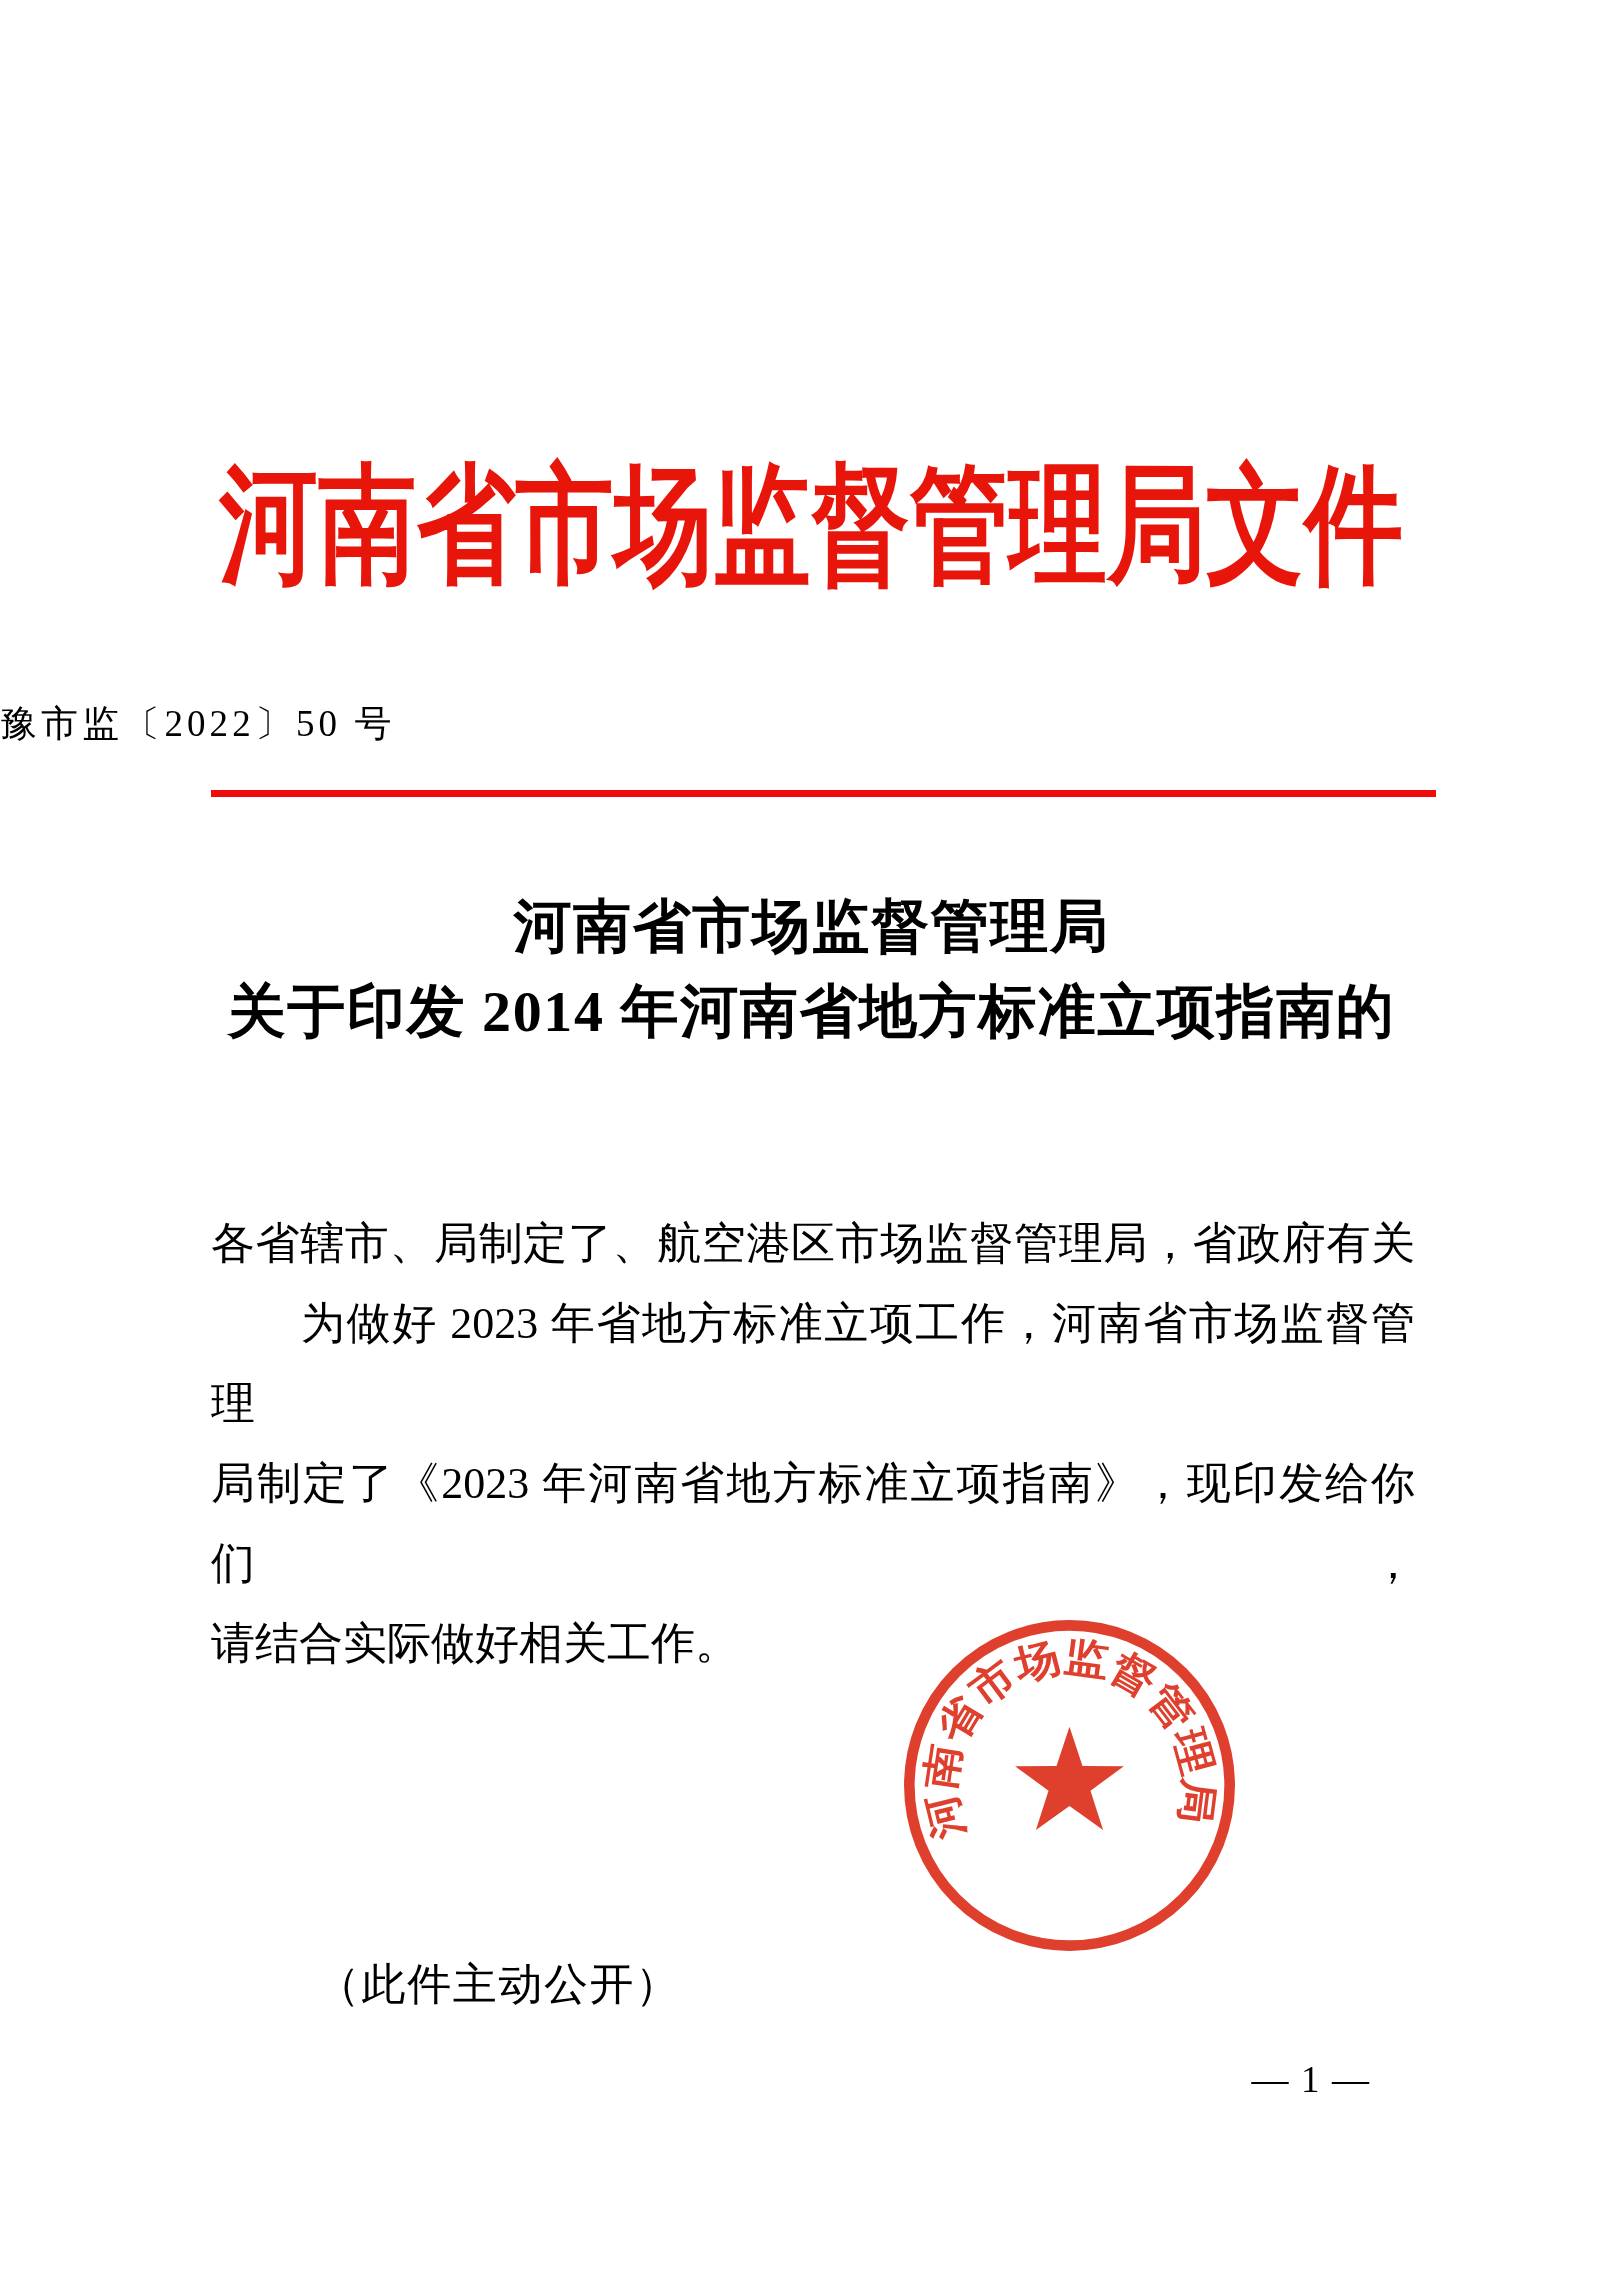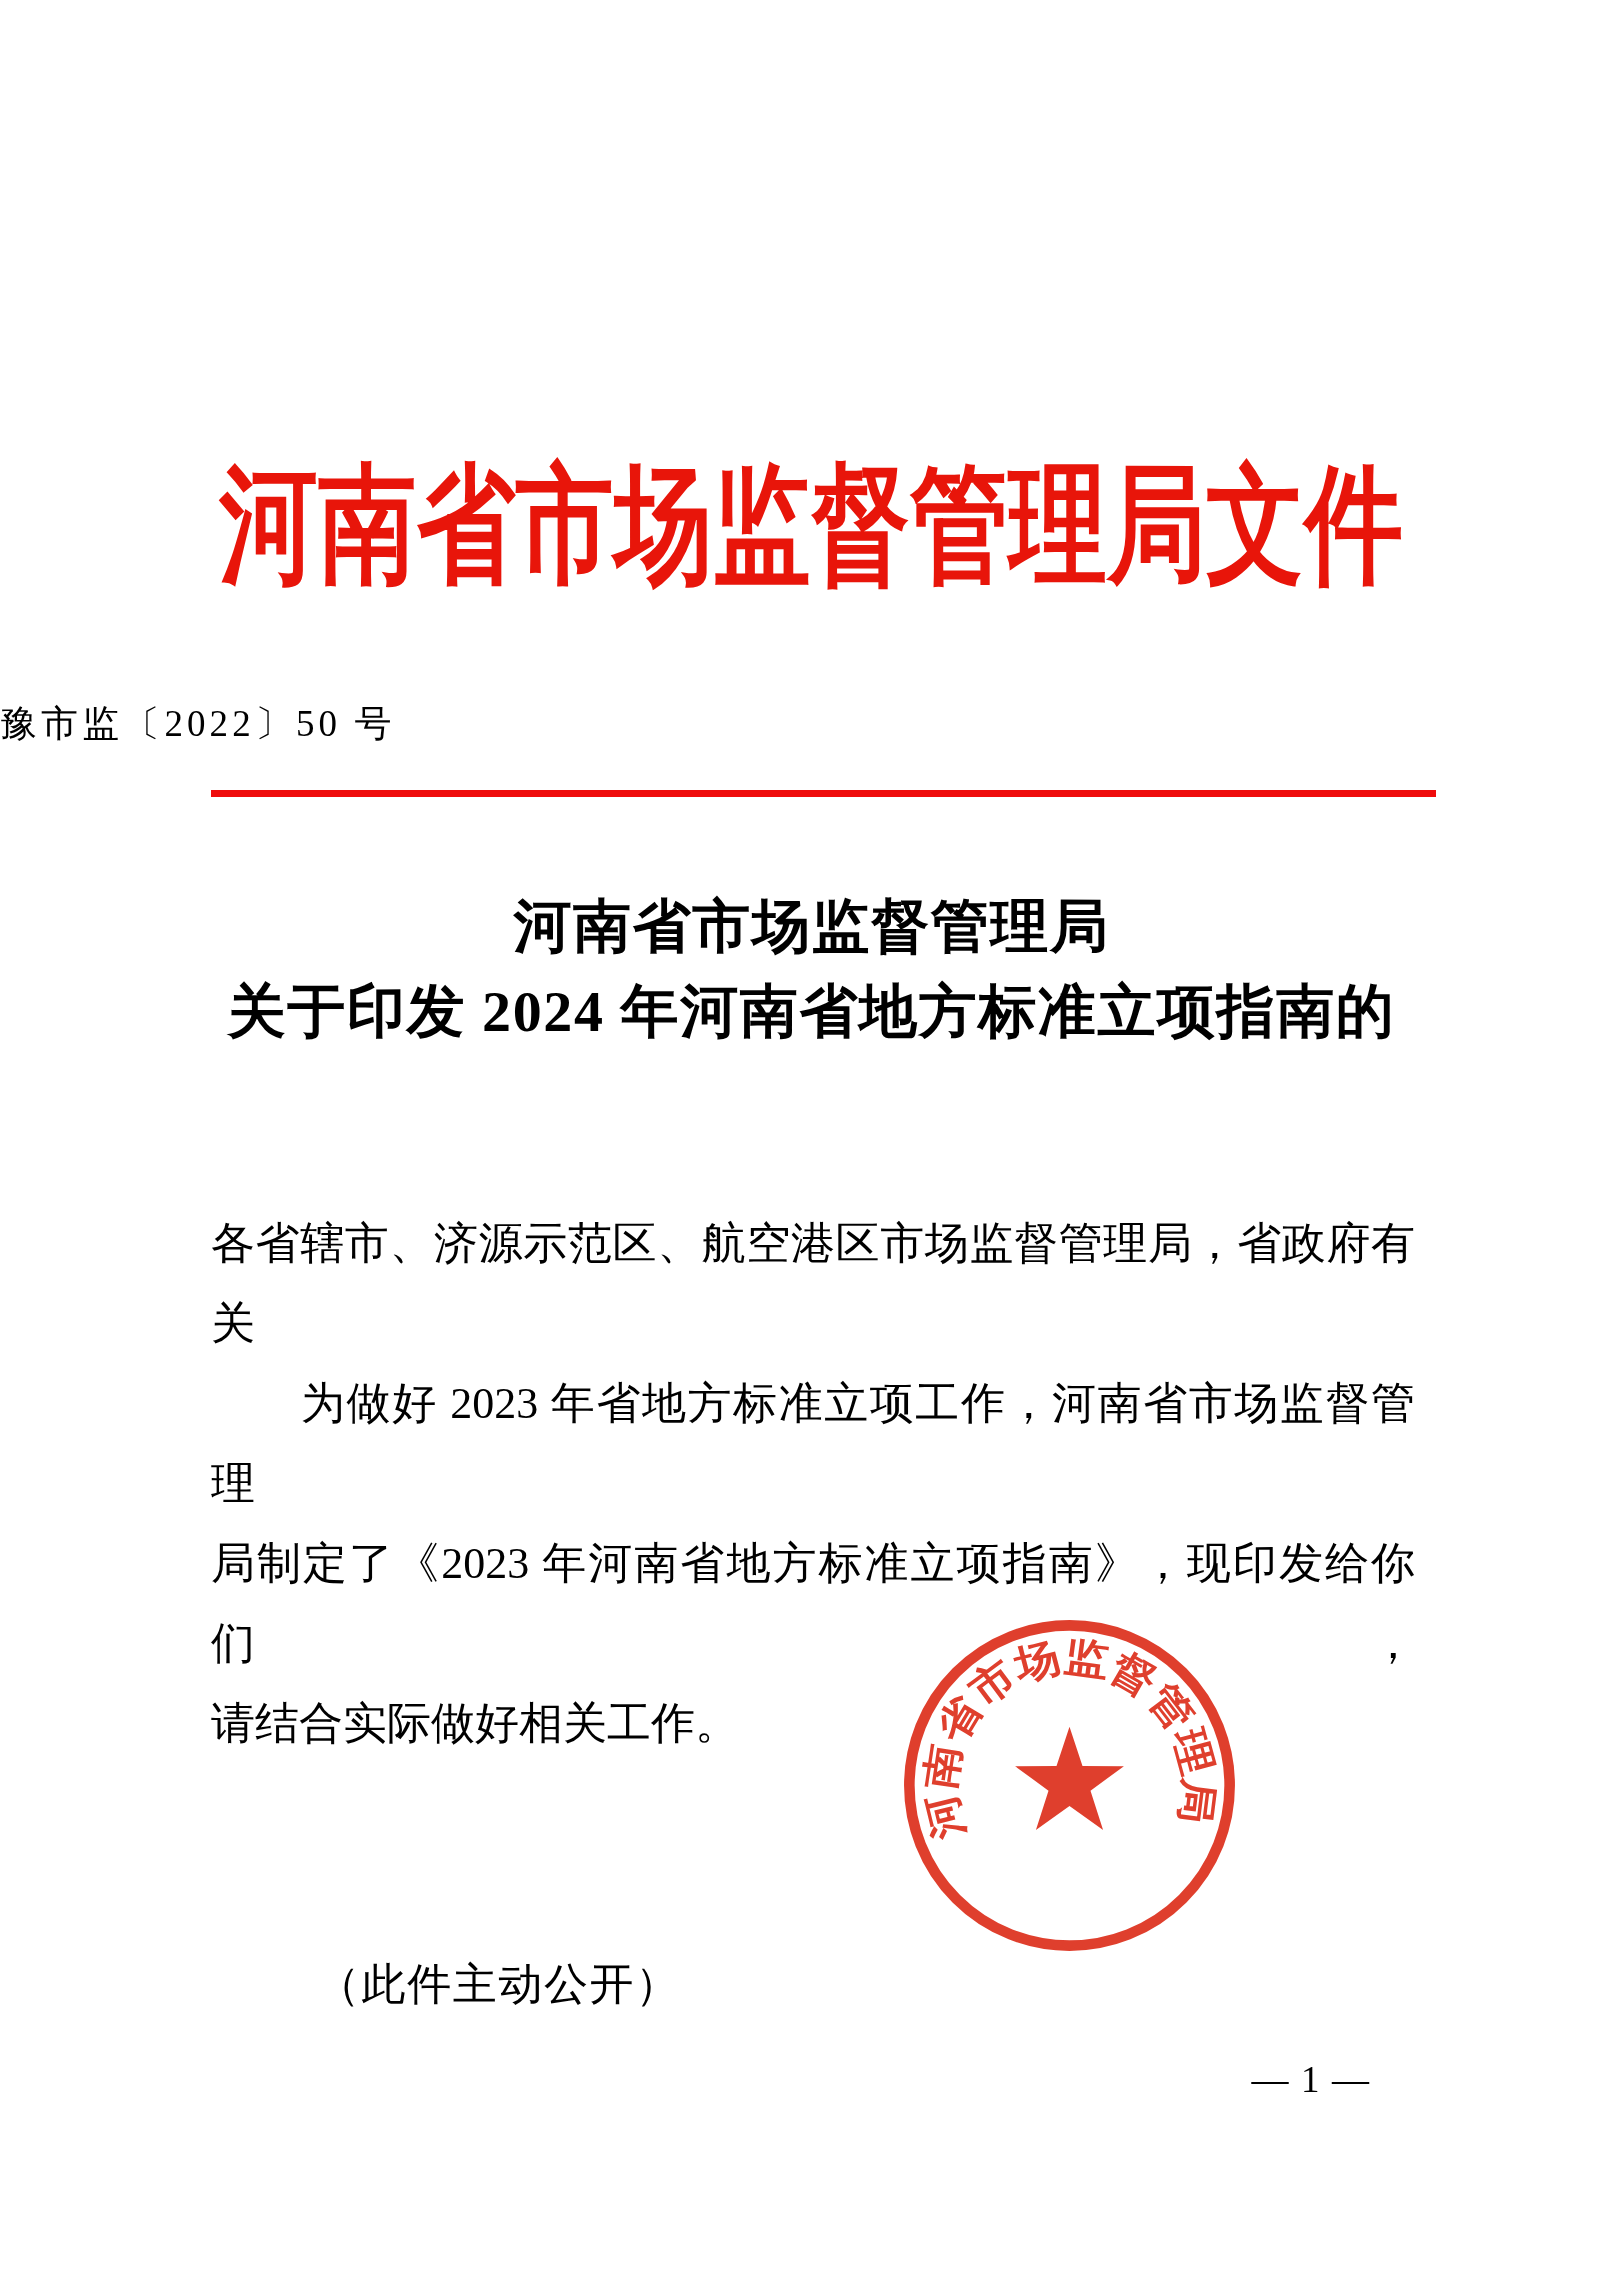--- a/index.html
+++ b/index.html
@@ -147,25 +147,25 @@
 <div class="page">
 
   <div class="header-title">河南省市场监督管理局文件</div>
 
   <div class="doc-number">豫市监〔2022〕50 号</div>
 
   <div class="red-line"></div>
 
   <div class="doc-title">
     <div>河南省市场监督管理局</div>
-    <div>关于印发 2024 年河南省地方标准立项指南的</div>
+    <div>关于印发 2014 年河南省地方标准立项指南的</div>
   </div>
 
   <div class="body-block">
-    <div class="body-line justify">各省辖市、济源示范区、航空港区市场监督管理局，省政府有关</div>
+    <div class="body-line justify">各省辖市、局制定了、航空港区市场监督管理局，省政府有关</div>
     <div class="body-line justify indent">为做好 2023 年省地方标准立项工作，河南省市场监督管理</div>
     <div class="body-line justify">局制定了《2023 年河南省地方标准立项指南》，现印发给你们，</div>
     <div class="body-line">请结合实际做好相关工作。</div>
   </div>
 
   <div class="seal">
     <svg viewBox="0 0 410 410" xmlns="http://www.w3.org/2000/svg">
       <circle cx="205" cy="205" r="196" fill="none" stroke="#de3421" stroke-width="13"></circle>
       <polygon fill="#de3421" points="205,133 220.9,181.2 271.6,181.4 230.7,211.3 246.1,259.6 205,230 163.9,259.6 179.3,211.3 138.4,181.4 189.1,181.2"></polygon>
       <defs>

